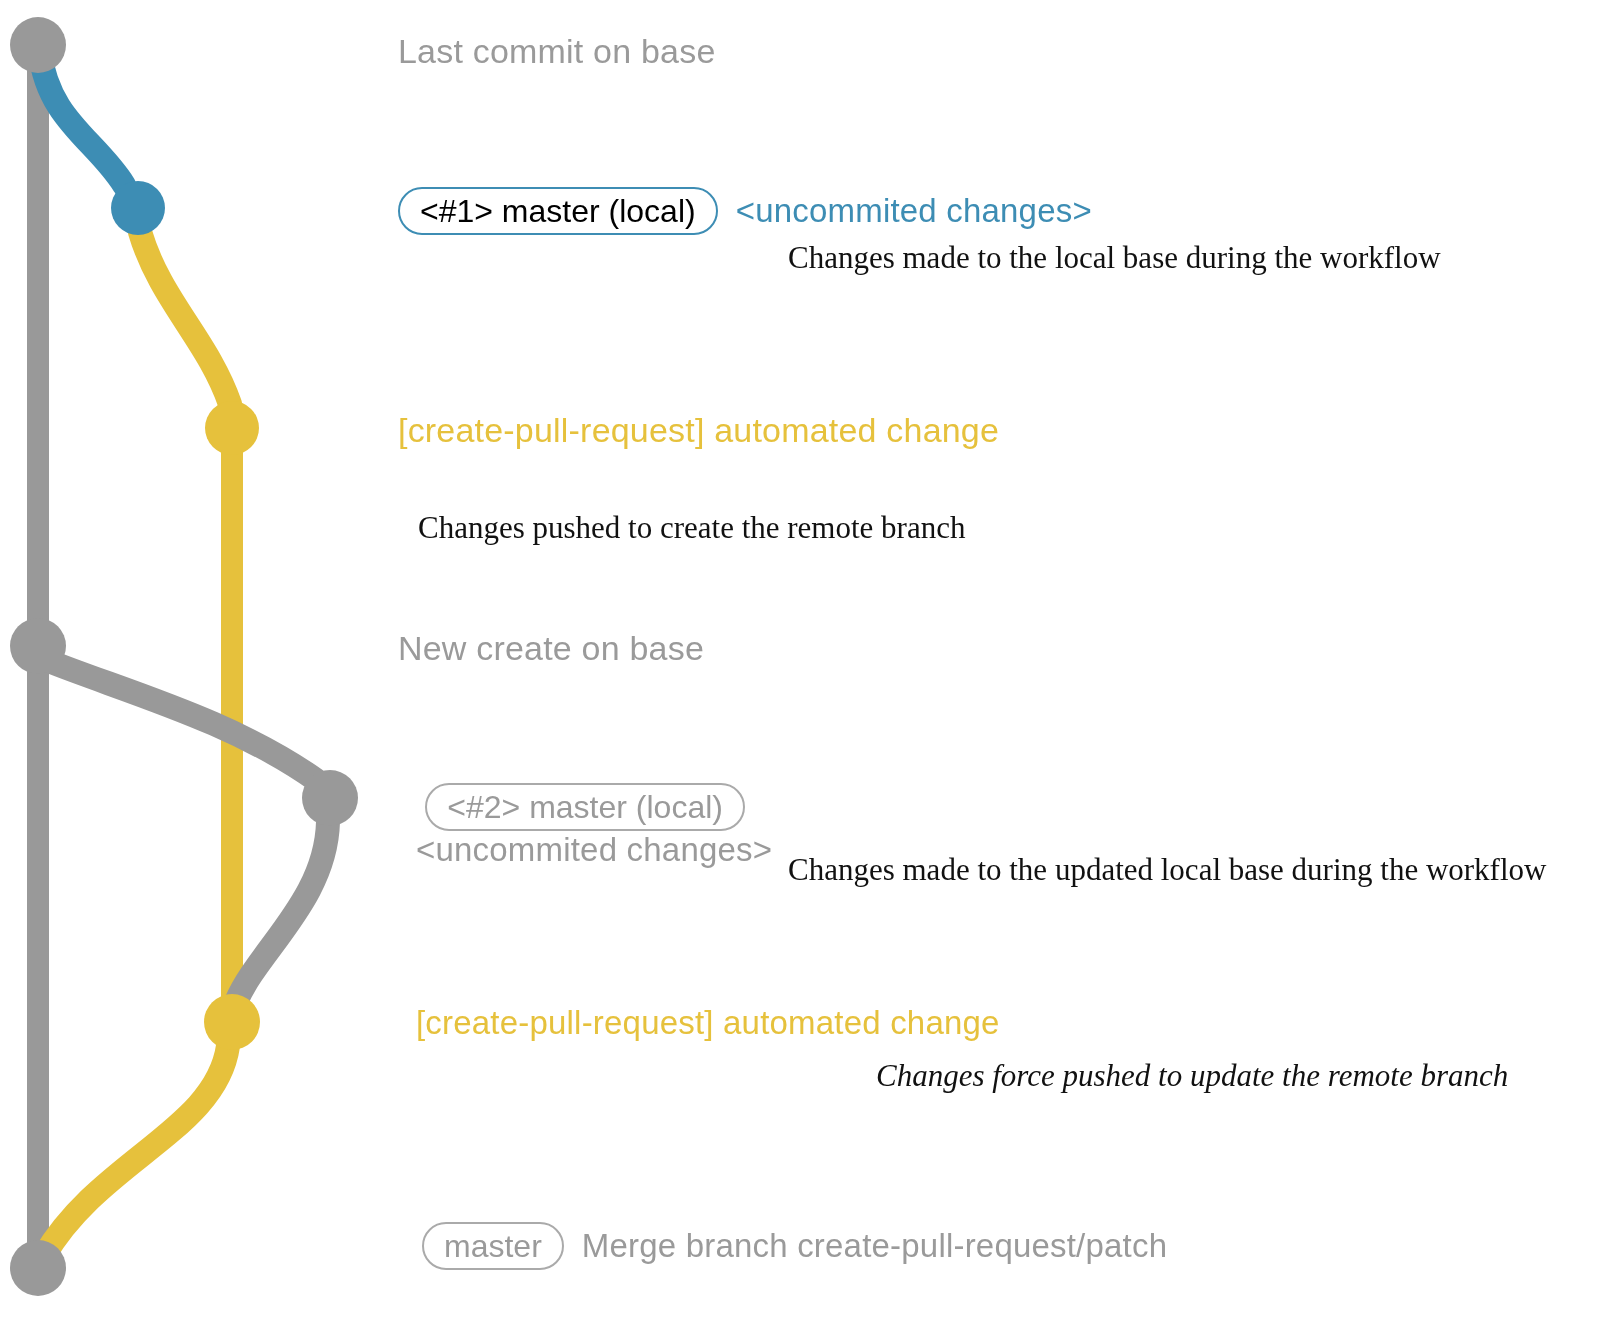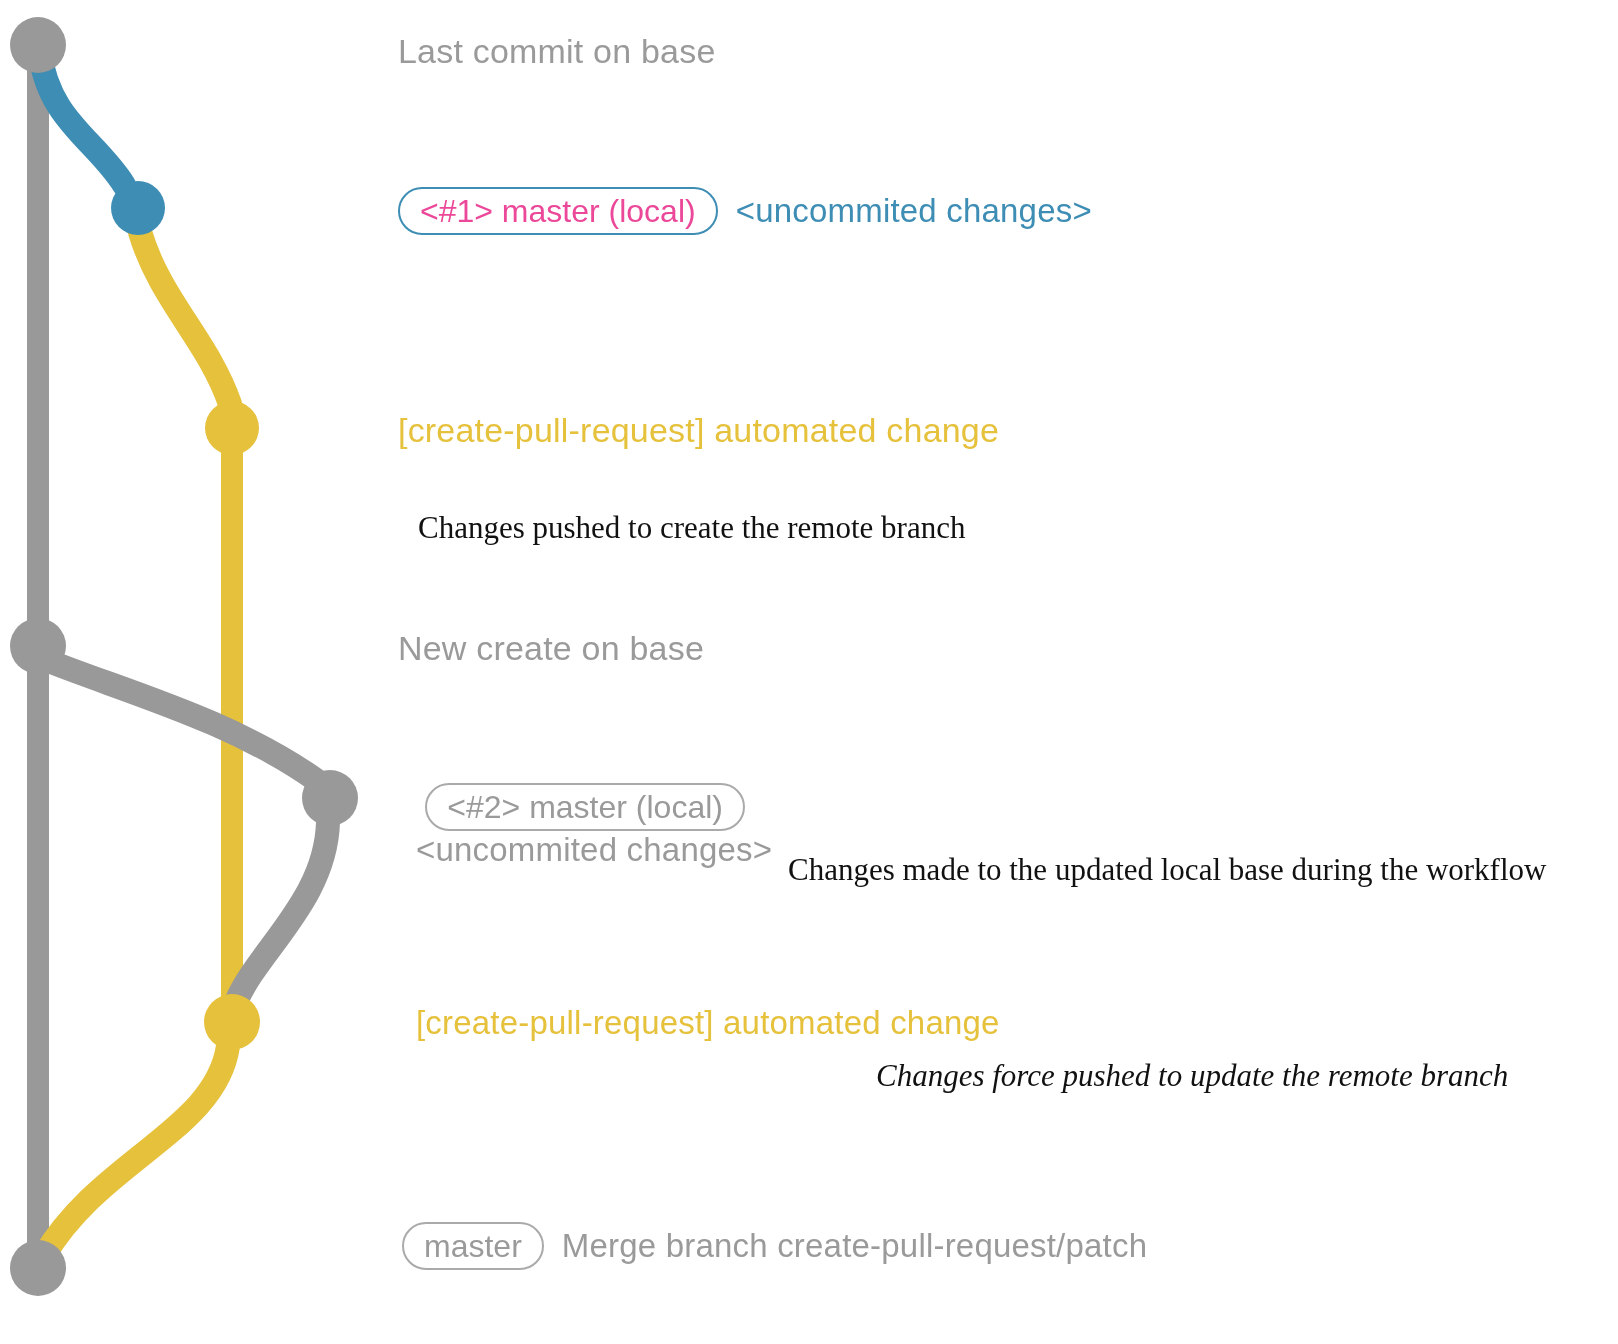--- a/index.html
+++ b/index.html
@@ -47,21 +47,21 @@
     justify-content: center;
     height: 48px;
     padding: 0 20px;
     border-radius: 26px;
     border: 2.5px solid;
     font-size: 32px;
     line-height: 1;
     box-sizing: border-box;
     background: #ffffff;
   }
-  .pill.blue   { border-color: #3d8db4; color: #ec4899; }
+  .pill.blue   { border-color: #3d8db4; color: #000000; }
   .pill.gray   { border-color: #aaaaaa; color: #9a9a9a; }
   .pill.yellow { border-color: #e6c13c; color: #e6c13c; }
 
   .commit-msg {
     font-size: 33px;
     margin-left: 18px;
     letter-spacing: 0.2px;
   }
   .commit-msg.blue   { color: #3d8db4; }
   .commit-msg.gray   { color: #9a9a9a; }
@@ -106,20 +106,21 @@
   </svg>
 
   <div class="row" style="left:398px; top:32px;">
     <span class="heading gray">Last commit on base</span>
   </div>
 
   <div class="row" style="left:398px; top:187px;">
     <span class="pill blue">&lt;#1&gt; master (local)</span>
     <span class="commit-msg blue">&lt;uncommited changes&gt;</span>
   </div>
+  <div class="desc" style="left:788px; top:240px;">Changes made to the local base during the workflow</div>
 
   <div class="row" style="left:398px; top:411px;">
     <span class="heading yellow">[create-pull-request] automated change</span>
   </div>
   <div class="desc" style="left:418px; top:462px;margin-top:48px;">Changes pushed to create the remote branch</div>
 
   <div class="row" style="left:398px; top:629px;">
     <span class="heading gray">New create on base</span>
   </div>
 
@@ -127,18 +128,18 @@
     <span class="pill gray">&lt;#2&gt; master (local)</span>
     <span class="commit-msg gray">&lt;uncommited changes&gt;</span>
   </div>
   <div class="desc" style="left:788px; top:836px;margin-top:16px;">Changes made to the updated local base during the workflow</div>
 
   <div class="row" style="left:398px; top:1004px;">
     <span class="commit-msg yellow">[create-pull-request] automated change</span>
   </div>
   <div class="desc" style="left:876px; top:1058px;font-style:italic;">Changes force pushed to update the remote branch</div>
 
-  <div class="row" style="left:402px; top:1222px;">
+  <div class="row" style="left:422px; top:1222px;">
     <span class="pill gray">master</span>
     <span class="commit-msg gray">Merge branch create-pull-request/patch</span>
   </div>
 
 </div>
 
 </body></html>

